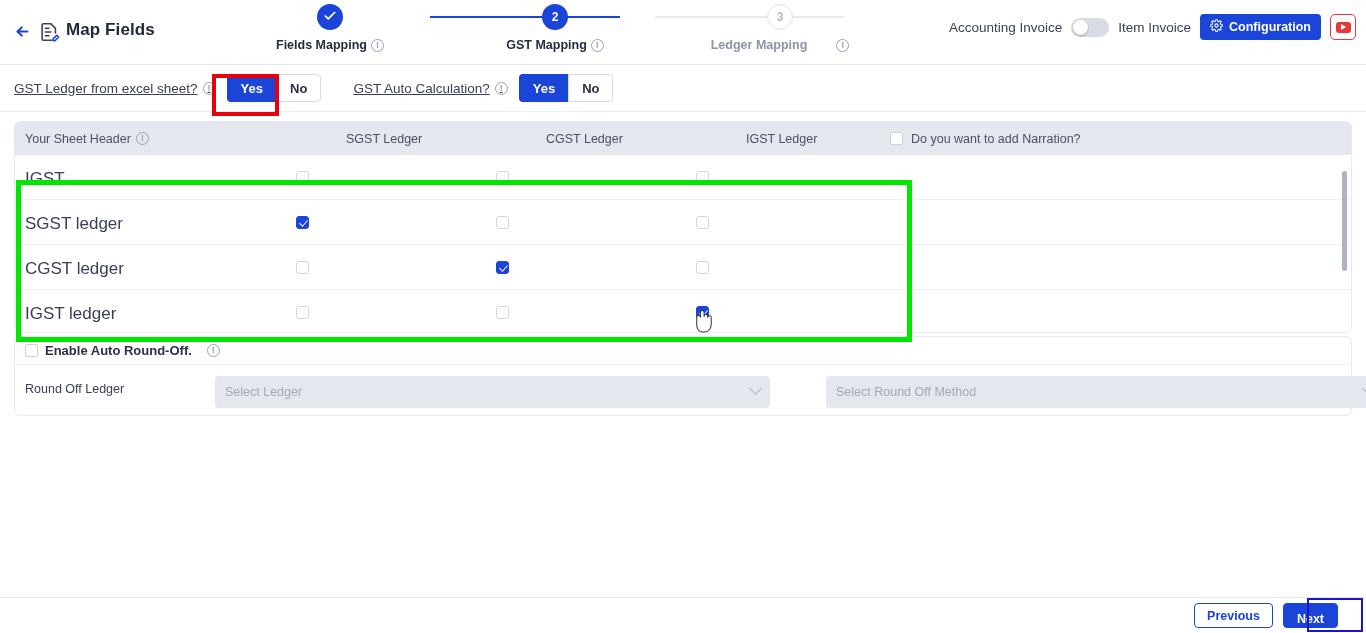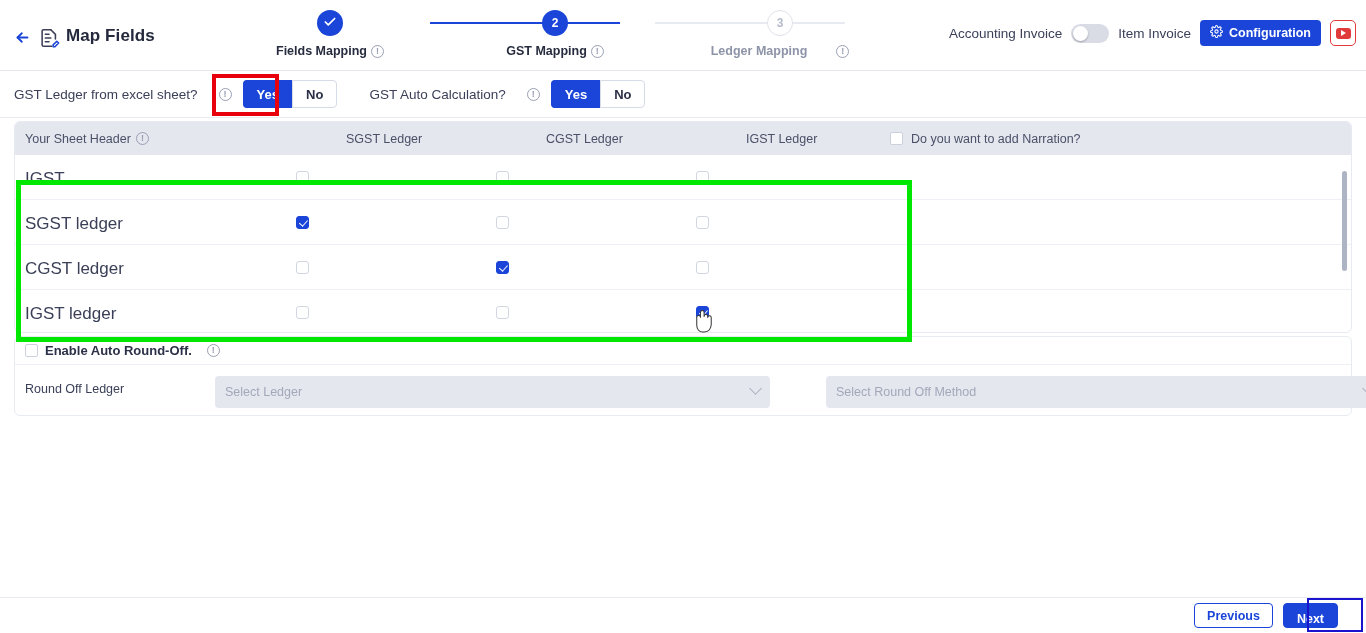--- a/index.html
+++ b/index.html
@@ -12,21 +12,20 @@
   }
 
   
   .topbar {
     position: relative;
     height: 65px;
     background: #ffffff;
     border-bottom: 1px solid #e4e7ee;
     display: flex;
     align-items: center;
-    margin-top: 6px;
   }
   .back-btn {
     position: absolute; left: 8px; top: 19px;
     width: 28px; height: 28px;
     border-radius: 6px;
     display: flex; align-items: center; justify-content: center;
     cursor: pointer;
   }
   .back-btn svg { width: 17px; height: 17px; }
   .doc-icon { position: absolute; left: 38px; top: 21px; width: 22px; height: 22px; }
@@ -113,21 +112,21 @@
 
   
   .optionsrow {
     position: relative; height: 47px;
     display: flex; align-items: center;
     border-bottom: 1px solid #e9ecf2;
     padding-left: 14px;
   }
   .opt-label {
     font-size: 13.5px; color: #3b4058;
-    display: flex; align-items: center; gap: 21px; white-space: nowrap;
+    display: flex; align-items: center; gap: 5px; white-space: nowrap; text-decoration: underline;
   }
   .segbtns { display: flex; margin-left: 11px; }
   .segbtn {
     height: 28px; min-width: 42px; padding: 0 13px;
     font-size: 13px; font-weight: bold;
     border: 1px solid #d7dbe5; background: #fff; color: #2a2f45;
     cursor: pointer; display: flex; align-items: center; justify-content: center;
     font-family: "Liberation Sans", sans-serif;
   }
   .segbtn.on { background: #1a45d8; color: #fff; border-color: #1a45d8; }

